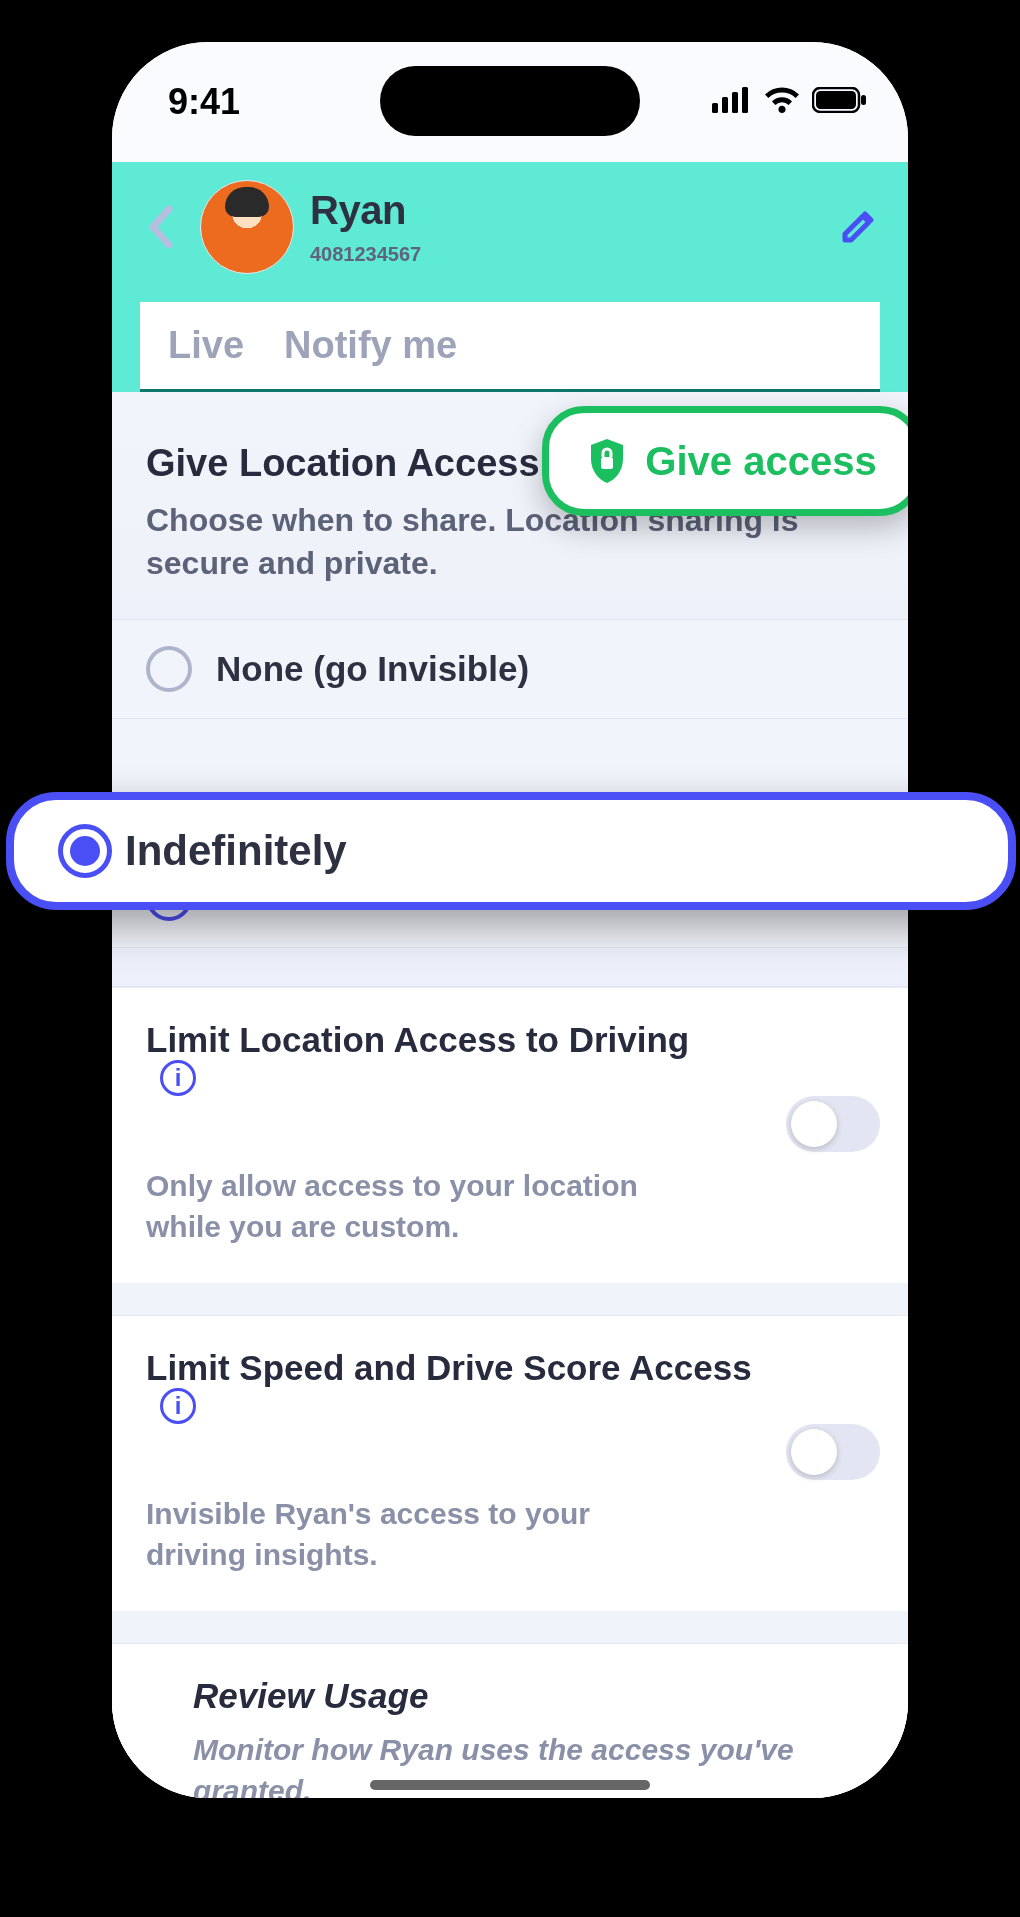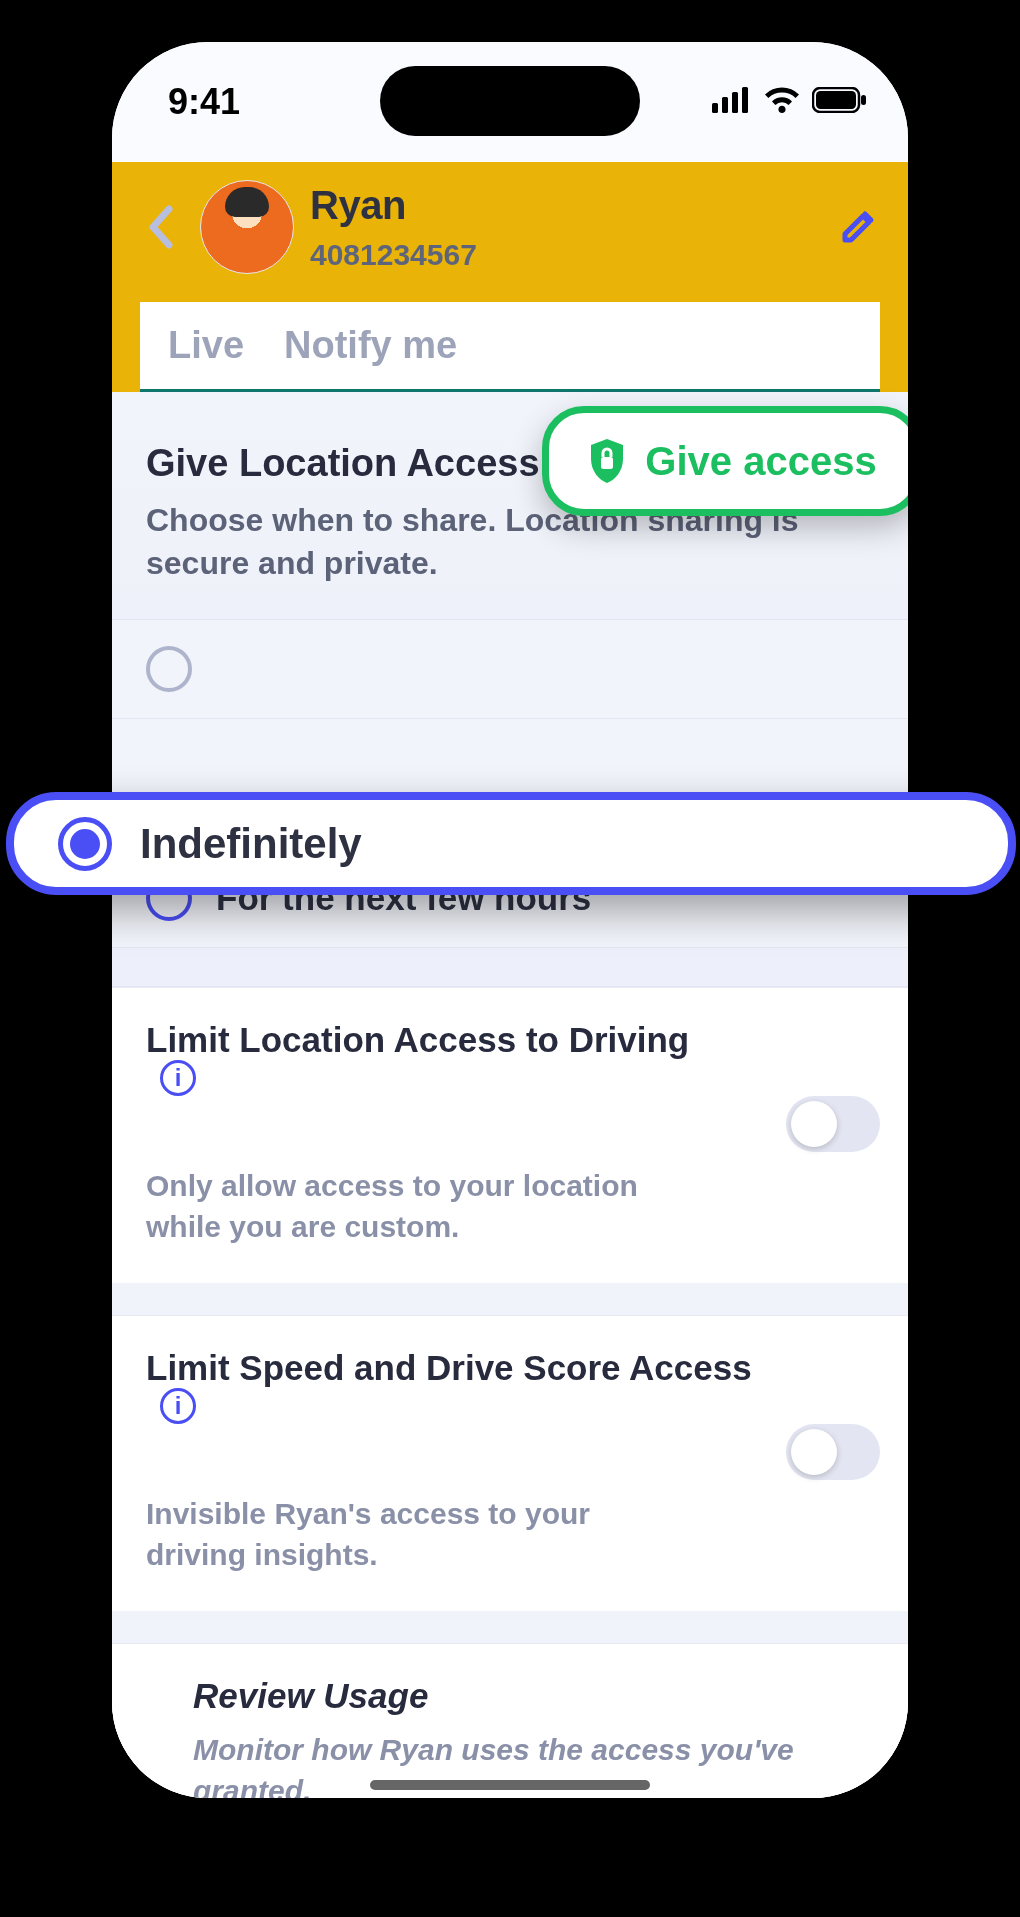--- a/index.html
+++ b/index.html
@@ -16,28 +16,28 @@
   }
   .home-indicator {
     position:absolute; bottom:8px; left:50%; transform:translateX(-50%);
     width:280px; height:10px; background:#666; border-radius:5px; z-index:50;
   }
   
   .statusbar { height:120px; display:flex; align-items:center; justify-content:space-between; padding:0 40px 0 56px; }
   .time { font-size:36px; font-weight:700; color:#000; }
   .status-icons { display:flex; gap:12px; align-items:center; }
   
-  .header { background:#eab308; padding:18px 28px 0 28px; }
+  .header { background:#5eead4; padding:18px 28px 0 28px; }
   .header-row { display:flex; align-items:center; gap:16px; }
   .back { width:44px; height:44px; display:flex; align-items:center; justify-content:center; color:#b8bee0; cursor:pointer; }
   .avatar { width:94px; height:94px; border-radius:50%; background:radial-gradient(circle at 50% 35%, #fde0c0 0 20%, #ec6b1f 20% 100%); border:1px solid #e6e6ee; position:relative; overflow:hidden;}
   .avatar::after{content:"";position:absolute;left:50%;top:6px;transform:translateX(-50%);width:44px;height:30px;background:#2a2a2a;border-radius:20px 20px 10px 10px;}
   .name-block { display:flex; flex-direction:column; }
   .name { font-size:40px; font-weight:800; color:#2d3142; letter-spacing:-0.5px;}
-  .phone-num { font-size:30px; font-weight:600; color:#5e657a; margin-top:10px;}
+  .phone-num { font-size:20px; font-weight:600; color:#5e657a; margin-top:10px;}
   .edit { margin-left:auto; width:44px; height:44px; display:flex; align-items:center; justify-content:center; color:#4a4ef5; cursor:pointer;}
   
   .tabs { display:flex; height:90px; align-items:center; padding:0 28px; margin-top:28px; gap:40px; background:#fff; border-bottom:3px solid #0f766e;}
   .tab { font-size:38px; font-weight:800; color:#9da3b8; cursor:pointer; white-space:nowrap; display:flex; align-items:center; gap:12px;}
   
   .section-header { padding:50px 34px 34px 34px; background:linear-gradient(#f2f4fb,#eef1f9); border-bottom:1px solid #e3e6f2;}
   .section-title { font-size:38px; font-weight:800; color:#272b3d; }
   .section-desc { font-size:32px; font-weight:600; color:#5c6278; margin-top:14px; line-height:1.35;}
   
   .options { background:linear-gradient(#f2f4fb,#f2f4fb); }
@@ -64,23 +64,23 @@
     right:-14px; top:364px; height:110px; width:380px;
     background:#fff; border:7px solid #1cbf5f; border-radius:42px;
     display:flex; align-items:center; justify-content:center; gap:18px;
     box-shadow:0 12px 30px rgba(0,0,0,0.25);
     cursor:pointer;
   }
   .give-access-highlight .lbl{font-size:40px;font-weight:800;color:#1cbf5f;}
   .shield-badge{width:40px;height:48px;display:flex;align-items:center;justify-content:center;}
   .indefinitely-highlight {
     position:absolute; z-index:60;
-    left:-92px; top:752px; width:1010px; height:103px;
+    left:-92px; top:752px; width:1010px; height:118px;
     background:#fff; border:8px solid #4a4ef5; border-radius:50px;
-    display:flex; align-items:center; gap:28px; padding:0 44px;
+    display:flex; align-items:center; gap:13px; padding:0 44px;
     box-shadow:0 16px 40px rgba(0,0,0,0.35);
     cursor:pointer;
   }
   .indefinitely-highlight .radio{width:54px;height:54px;border-width:5px;}
   .indefinitely-highlight .radio .dot{width:30px;height:30px;}
   .indefinitely-highlight .lbl{font-size:42px;font-weight:800;color:#2d3142;}
   
   .option-row.spacer{height:130px;}
 </style>
 </head>
@@ -143,20 +143,21 @@
       </div>
 
       <div class="section-header">
         <div class="section-title">Give Location Access to Ryan</div>
         <div class="section-desc">Choose when to share. Location sharing is secure and private.</div>
       </div>
 
       <div class="options">
         <div class="option-row">
           <div class="radio gray"></div>
+          <div class="option-label">None (go Invisible)</div>
         </div>
         <div class="option-row spacer"></div>
         <div class="option-row">
           <div class="radio"></div>
           <div class="option-label">For the next few hours</div>
         </div>
       </div>
 
       <div class="gap"></div>
 

